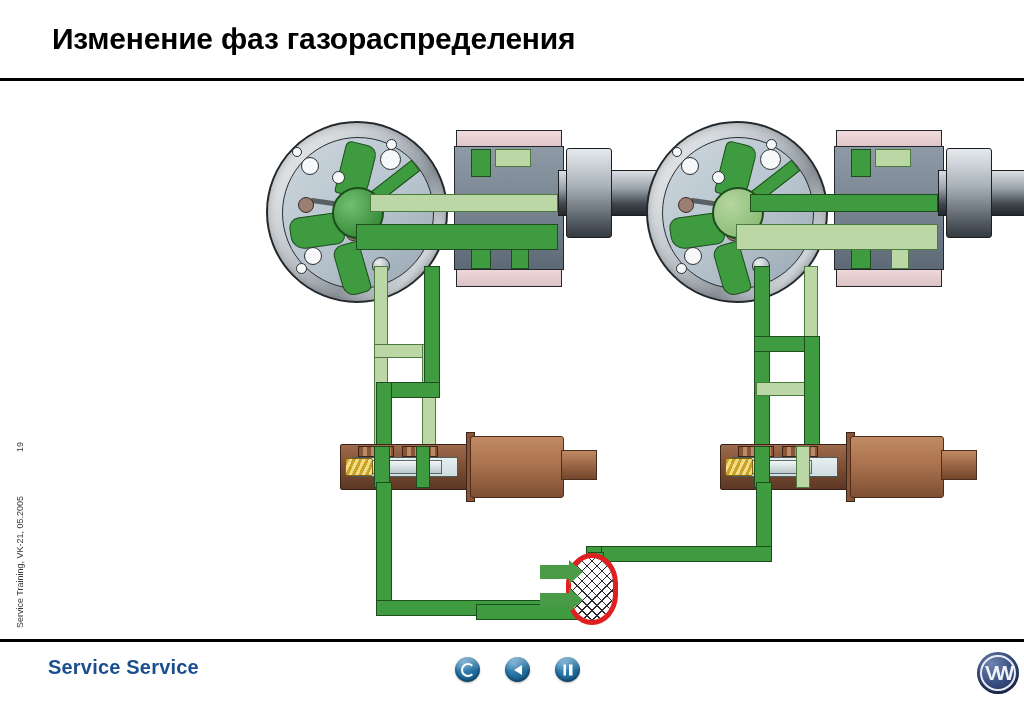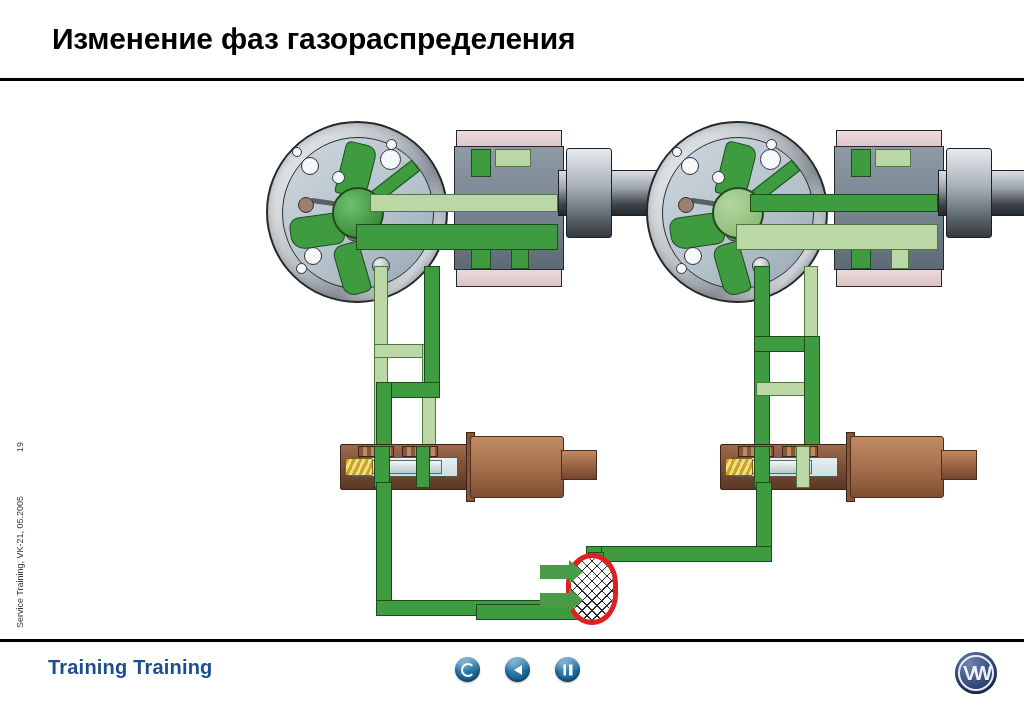--- a/index.html
+++ b/index.html
@@ -36,21 +36,21 @@
   .ctrl i{position:absolute;left:50%;top:50%;transform:translate(-50%,-50%);
           display:block;color:#fff;}
   .ic-replay{width:10px;height:10px;border:2.2px solid #fff;border-radius:50%;
              border-right-color:transparent;}
   .ic-prev{width:0;height:0;border-top:5px solid transparent;border-bottom:5px solid transparent;
            border-right:8px solid #fff;}
   .ic-pause{width:9px;height:11px;background:
             linear-gradient(90deg,#fff 0 3px,transparent 3px 6px,#fff 6px 9px);}
 
   
-  .vw{position:absolute;left:955px;top:652px;width:42px;height:42px;border-radius:50%;
+  .vw{position:absolute;left:977px;top:652px;width:42px;height:42px;border-radius:50%;
       background:radial-gradient(circle at 35% 28%,#6f85ad 0%,#3c5285 45%,#17234a 100%);
       box-shadow:inset 0 -2px 4px rgba(0,0,0,.5);}
   .vw:before{content:"";position:absolute;left:3px;top:3px;right:3px;bottom:3px;
              border-radius:50%;border:2.2px solid #e8ecf5;}
   .vw .vwtxt{position:absolute;left:0;top:0;width:42px;height:42px;
              display:flex;align-items:center;justify-content:center;
              color:#eef2f8;font-size:20px;font-weight:bold;letter-spacing:-3px;
              font-family:"Liberation Sans",sans-serif;}
 
   
@@ -294,21 +294,21 @@
   </div>
 
   <div class="filter">
     <div class="mesh"></div>
   </div>
   <div class="arrow" style="left:540px;top:565px;width:30px;"></div>
   <div class="arrow" style="left:540px;top:593px;width:30px;"></div>
 
   <div class="rule-bottom"></div>
 
-  <div class="footer-brand">Training Training</div>
+  <div class="footer-brand">Service Service</div>
 
   <div class="ctrls">
     <div class="ctrl">
       <span class="gl"></span>
       <i class="ic-replay"></i>
     </div>
     <div class="ctrl">
       <span class="gl"></span>
       <i class="ic-prev"></i>
     </div>

